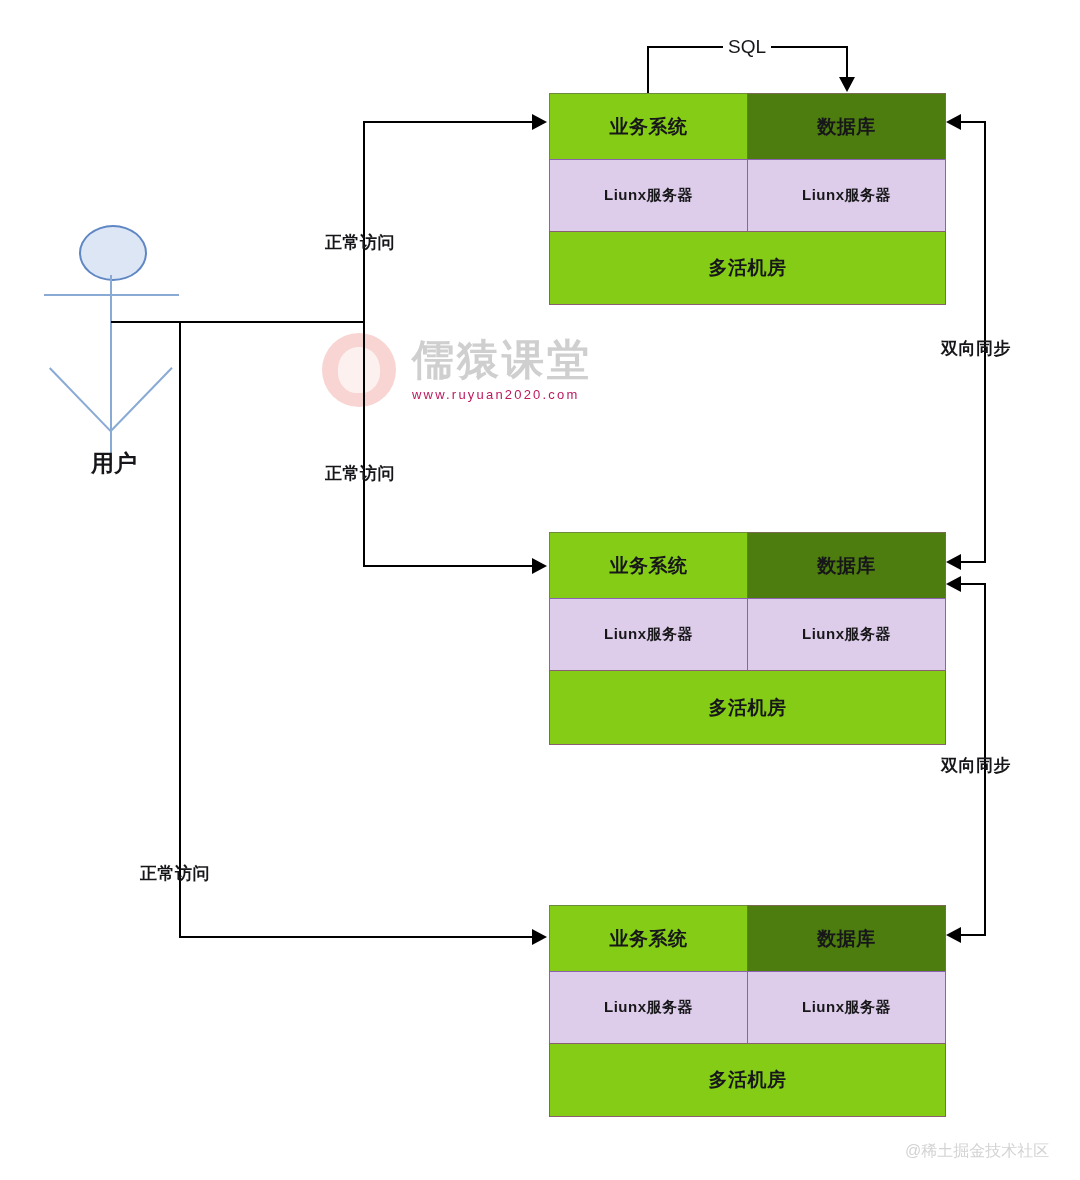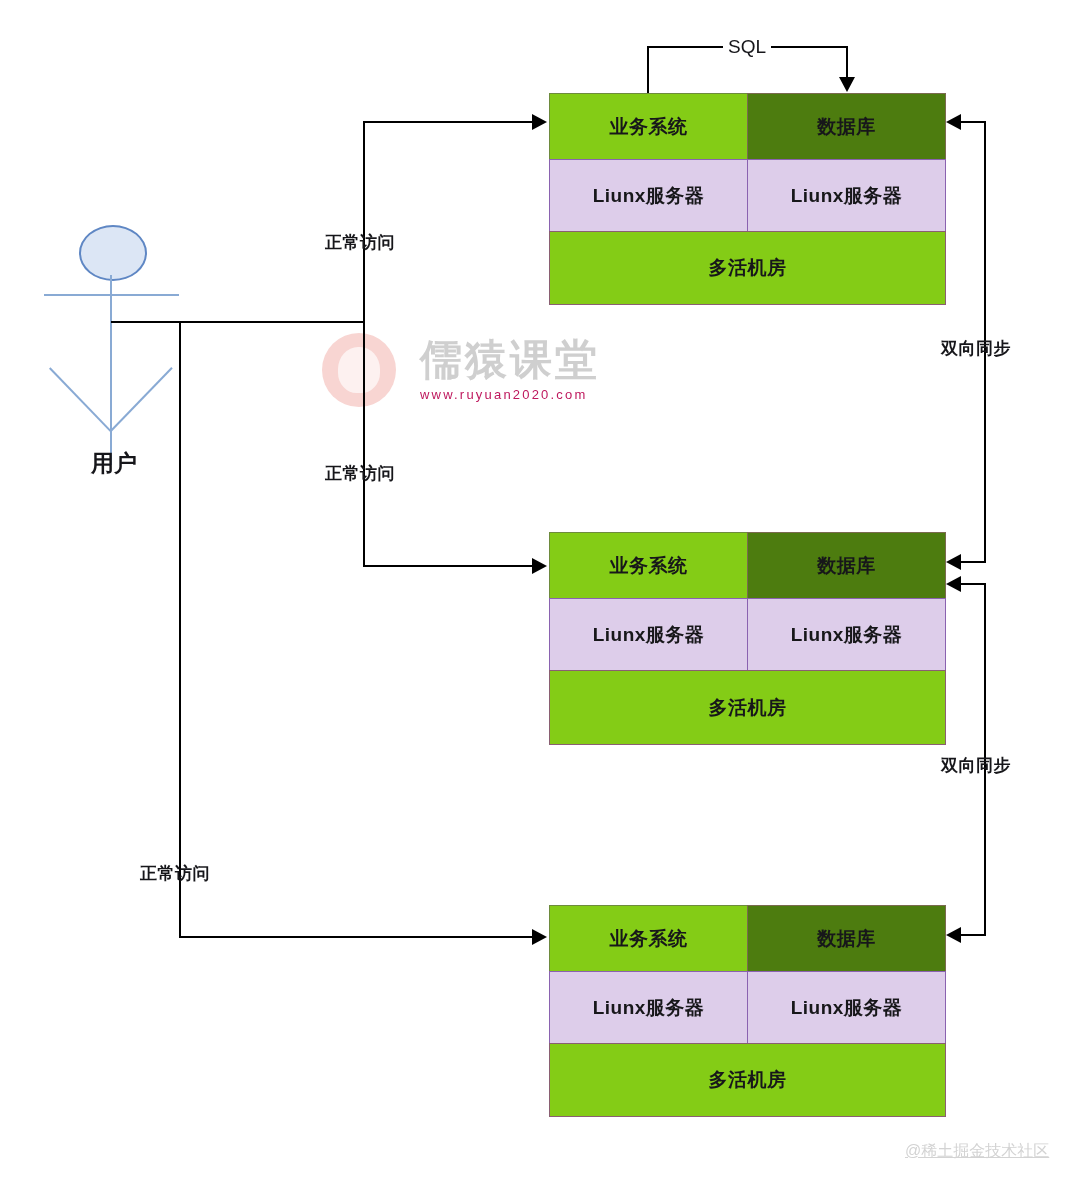--- a/index.html
+++ b/index.html
@@ -44,21 +44,21 @@
   }
   .cell-linux {
     background: #ddcdea;
     border: 1.6px solid #8a62b0;
   }
   .cell-idc {
     background: #84cc16;
     border: 1.6px solid #8a5f72;
   }
   .fs-title { font-size: 19px; }
-  .fs-linux { font-size: 19px; }
+  .fs-linux { font-size: 15px; }
   .fs-idc   { font-size: 19px; }
 
   
   .line-h, .line-v {
     position: absolute;
     background: #000000;
   }
   .line-h { height: 2.4px; }
   .line-v { width: 2.4px; }
 
@@ -142,41 +142,40 @@
   }
   .wm-logo::after {
     content: "";
     position: absolute;
     left: 16px; top: 14px;
     width: 42px; height: 46px;
     border-radius: 48% 48% 44% 44%;
     background: #fdf1f0;
   }
   .wm-text-wrap {
-    margin-left: 24px;
+    margin-left: 16px;
     line-height: 1.05;
   }
   .wm-title {
     font-size: 42px;
     font-weight: bold;
     color: #cfcfcf;
     letter-spacing: 3px;
   }
   .wm-url {
     font-size: 13px;
     color: #be185d;
     letter-spacing: 2.2px;
     margin-top: 6px;
   }
   .credit {
     position: absolute;
     font-size: 16px;
     color: #d3d3d3;
     white-space: nowrap;
-    text-decoration: underline;
   }
 </style>
 </head>
 <body>
 
 <div id="canvas">
 
   <div class="watermark" style="left:322px; top:333px;">
     <div class="wm-logo"></div>
     <div class="wm-text-wrap">

